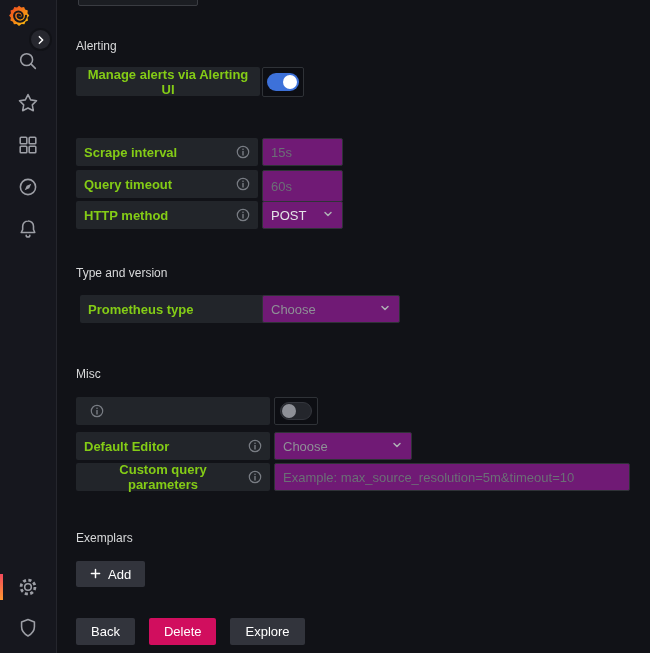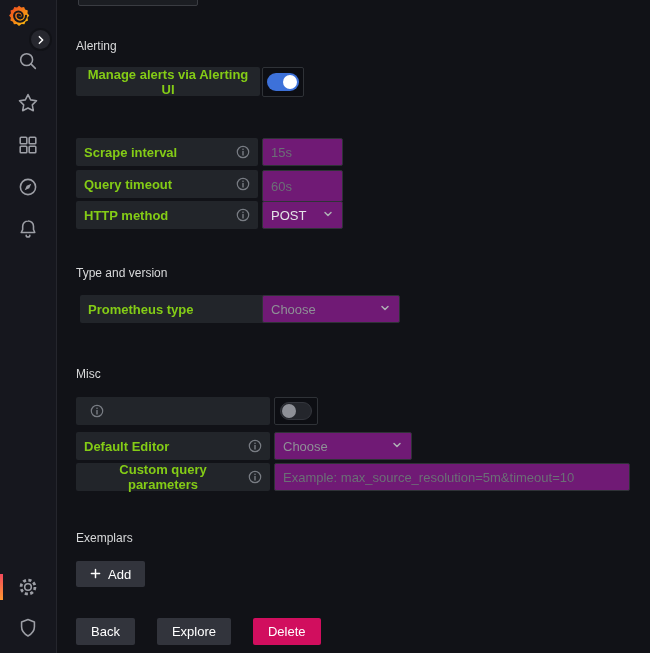--- a/index.html
+++ b/index.html
@@ -39,21 +39,21 @@
   .toggle.off{background:#24262c;border:1px solid #34363d;}
   .toggle.off .knob{left:1px;top:1px;background:#8e9097;}
   .knob{position:absolute;top:2px;width:14px;height:14px;border-radius:50%;}
   
   .btn{height:27px;border:none;border-radius:2px;font-size:13px;font-weight:500;color:#fff;
     display:inline-flex;align-items:center;justify-content:center;padding:0 15px;cursor:pointer;
     font-family:"Liberation Sans",sans-serif;}
   .btn-secondary{background:#32343c;}
   .btn-danger{background:#d10e5e;}
   .btn-primary{background:#3d71d9;}
-  .footer{position:absolute;left:76px;top:618px;display:flex;gap:22px;}
+  .footer{position:absolute;left:76px;top:618px;display:flex;gap:14px;}
   .add-btn{position:absolute;left:76px;top:561px;height:26px;background:#32343c;border:none;border-radius:2px;
     color:#fff;font-size:13px;font-weight:500;display:inline-flex;align-items:center;gap:7px;padding:0 14px;cursor:pointer;
     font-family:"Liberation Sans",sans-serif;}
   
   .partial-top{position:absolute;left:78px;top:-24px;width:118px;height:28px;background:#1b1d22;
     border:1px solid #3a3c42;border-radius:2px;}
 </style>
 </head>
 <body>
 
@@ -260,15 +260,15 @@
   <span>
     <svg width="11" height="11" viewBox="0 0 12 12" fill="none" stroke="#ffffff" stroke-width="1.6" stroke-linecap="round">
         <path d="M6 1.5v9M1.5 6h9"></path>
       </svg>
   </span>
   <span>Add</span>
 </button>
 
 <div class="footer">
   <button class="btn btn-secondary">Back</button>
+  <button class="btn btn-danger">Delete</button>
   <button class="btn btn-secondary">Explore</button>
-  <button class="btn btn-danger">Delete</button>
 </div>
 
 </body></html>

